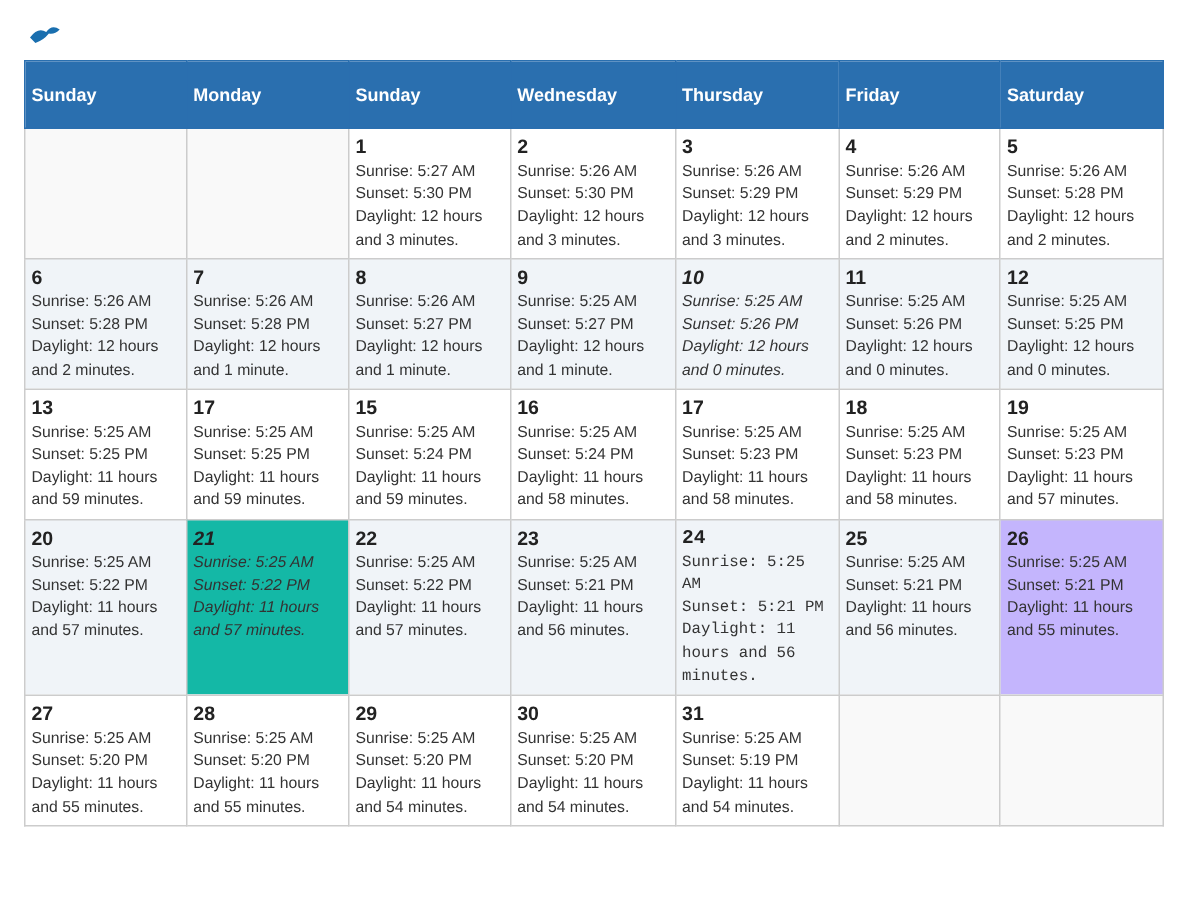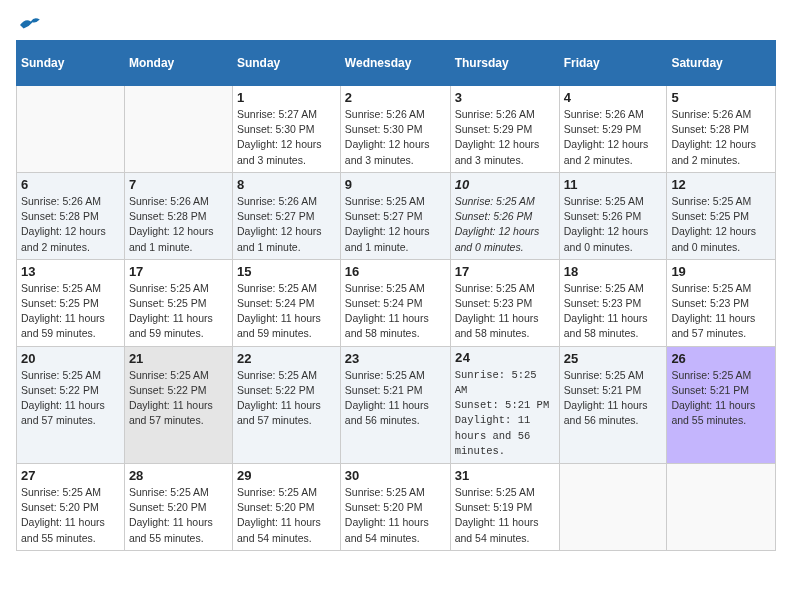--- a/index.html
+++ b/index.html
@@ -201,21 +201,21 @@
         <td style="background: rgb(255, 255, 255);">
           <div class="day-number">19</div>
           <div class="day-info">Sunrise: 5:25 AM<br>Sunset: 5:23 PM<br>Daylight: 11 hours and 57 minutes.</div>
         </td>
       </tr>
       <tr>
         <td style="background: rgb(240, 244, 248);">
           <div class="day-number">20</div>
           <div class="day-info">Sunrise: 5:25 AM<br>Sunset: 5:22 PM<br>Daylight: 11 hours and 57 minutes.</div>
         </td>
-        <td style="background: #e5e5e5;">
+        <td style="background: #14b8a6; font-style: italic;">
           <div class="day-number">21</div>
           <div class="day-info">Sunrise: 5:25 AM<br>Sunset: 5:22 PM<br>Daylight: 11 hours and 57 minutes.</div>
         </td>
         <td style="background: rgb(240, 244, 248);">
           <div class="day-number">22</div>
           <div class="day-info">Sunrise: 5:25 AM<br>Sunset: 5:22 PM<br>Daylight: 11 hours and 57 minutes.</div>
         </td>
         <td style="background: rgb(240, 244, 248);">
           <div class="day-number">23</div>
           <div class="day-info">Sunrise: 5:25 AM<br>Sunset: 5:21 PM<br>Daylight: 11 hours and 56 minutes.</div>

